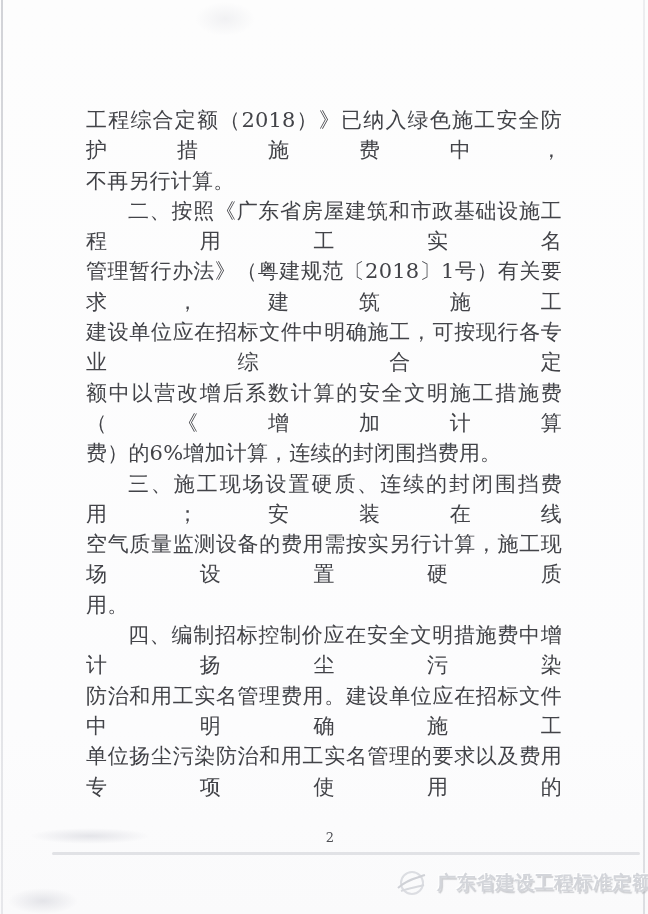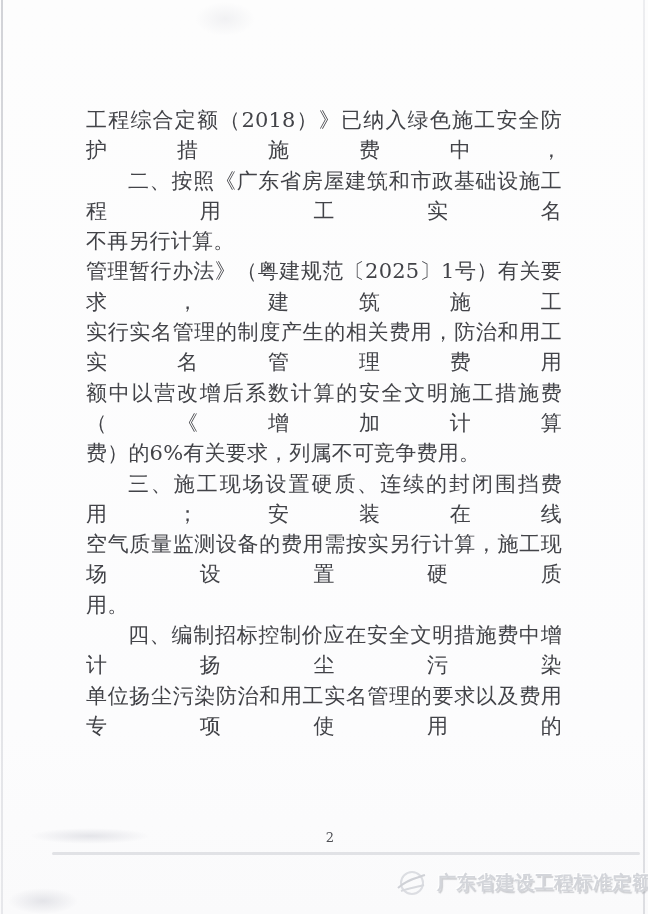--- a/index.html
+++ b/index.html
@@ -84,30 +84,31 @@
 <div class="page">
 
   <div class="edge-left"></div>
   <div class="edge-right"></div>
   <div class="smudge s1"></div>
   <div class="smudge s2"></div>
   <div class="smudge s3"></div>
 
   <div class="doc-body" id="doc-body">
       <div class="line fill">工程综合定额（2018）》已纳入绿色施工安全防护措施费中，</div>
+      <div class="line">不再另行计算。</div>
       <div class="line fill indent">二、按照《广东省房屋建筑和市政基础设施工程用工实名</div>
-      <div class="line">不再另行计算。</div>
-      <div class="line fill">管理暂行办法》（粤建规范〔2025〕1号）有关要求，建筑施工</div>
-      <div class="line fill">实行实名管理的制度产生的相关费用，防治和用工实名管理费用</div>
+      <div class="line fill">管理暂行办法》（粤建规范〔2018〕1号）有关要求，建筑施工</div>
+      <div class="line fill">建设单位应在招标文件中明确施工，可按现行各专业综合定</div>
       <div class="line fill">额中以营改增后系数计算的安全文明施工措施费（《增加计算</div>
-      <div class="line">费）的6%有关要求，列属不可竞争费用。</div>
+      <div class="line">费）的6%增加计算，连续的封闭围挡费用。</div>
       <div class="line fill indent">三、施工现场设置硬质、连续的封闭围挡费用；安装在线</div>
       <div class="line fill">空气质量监测设备的费用需按实另行计算，施工现场设置硬质</div>
       <div class="line">用。</div>
       <div class="line fill indent">四、编制招标控制价应在安全文明措施费中增计扬尘污染</div>
+      <div class="line fill">防治和用工实名管理费用。建设单位应在招标文件中明确施工</div>
       <div class="line fill">单位扬尘污染防治和用工实名管理的要求以及费用专项使用的</div>
     </div>
 
   <div class="page-number">2</div>
 
   <div class="band"></div>
 
   <div class="watermark">
     <svg class="wm-logo" viewBox="0 0 34 34" xmlns="http://www.w3.org/2000/svg">
       <g fill="none" stroke="#cdcfd5" stroke-width="2">

